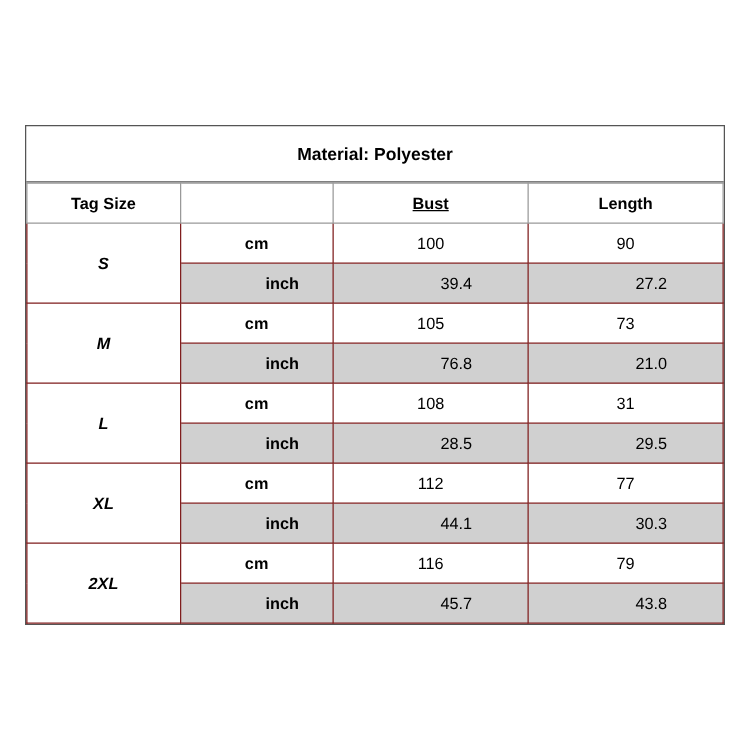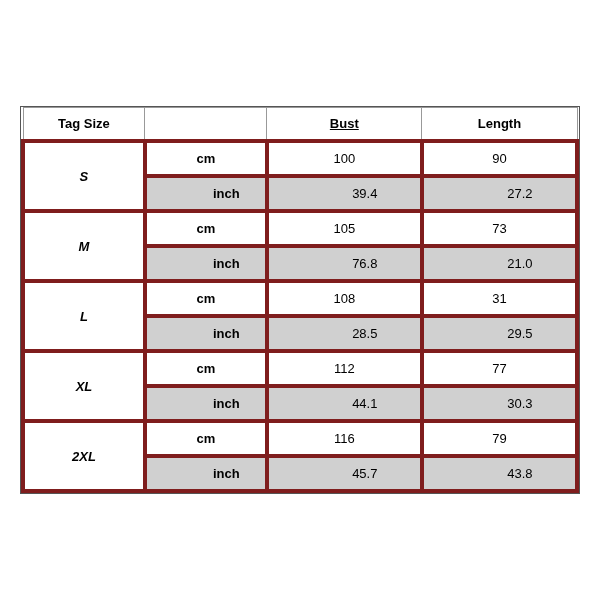--- a/index.html
+++ b/index.html
@@ -27,21 +27,21 @@
       font-size: 14px;
       border-bottom: 1.5px solid #555;
     }
 
     table {
       width: 100%;
       border-collapse: collapse;
     }
 
     th, td {
-      border: 4px solid #7f1d1d;
+      border: 1px solid #7f1d1d;
       text-align: center;
       padding: 8px 6px;
     }
 
     thead th {
       font-weight: bold;
       background: #fff;
     }
 
     .tag-size-col { width: 22%; }
@@ -68,20 +68,23 @@
     }
 
     .header-row th {
       border: 1px solid #999;
     }
   </style>
 </head>
 <body>
 
 <div class="container">
+  <div class="material-header">
+    <span>Material: Polyester</span>
+  </div>
   <table>
     <thead>
       <tr class="header-row">
         <th class="tag-size-col">Tag Size</th>
         <th class="unit-col"></th>
         <th class="bust-col">Bust</th>
         <th class="length-col">Length</th>
       </tr>
     </thead>
     <tbody id="table-body">

